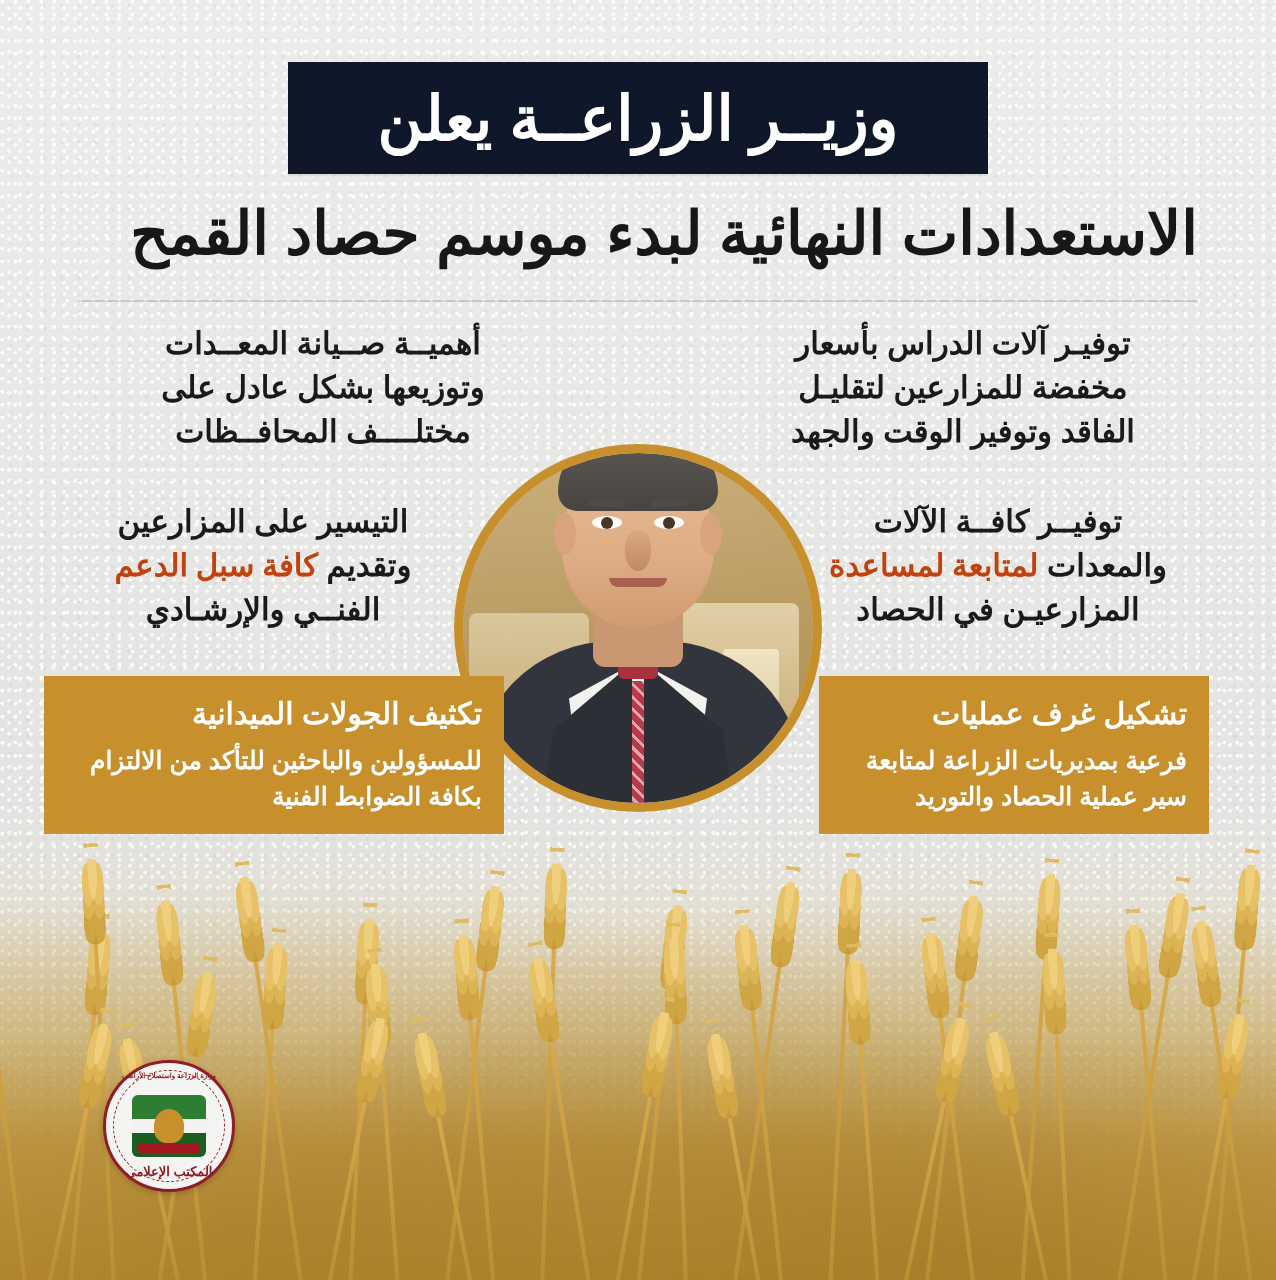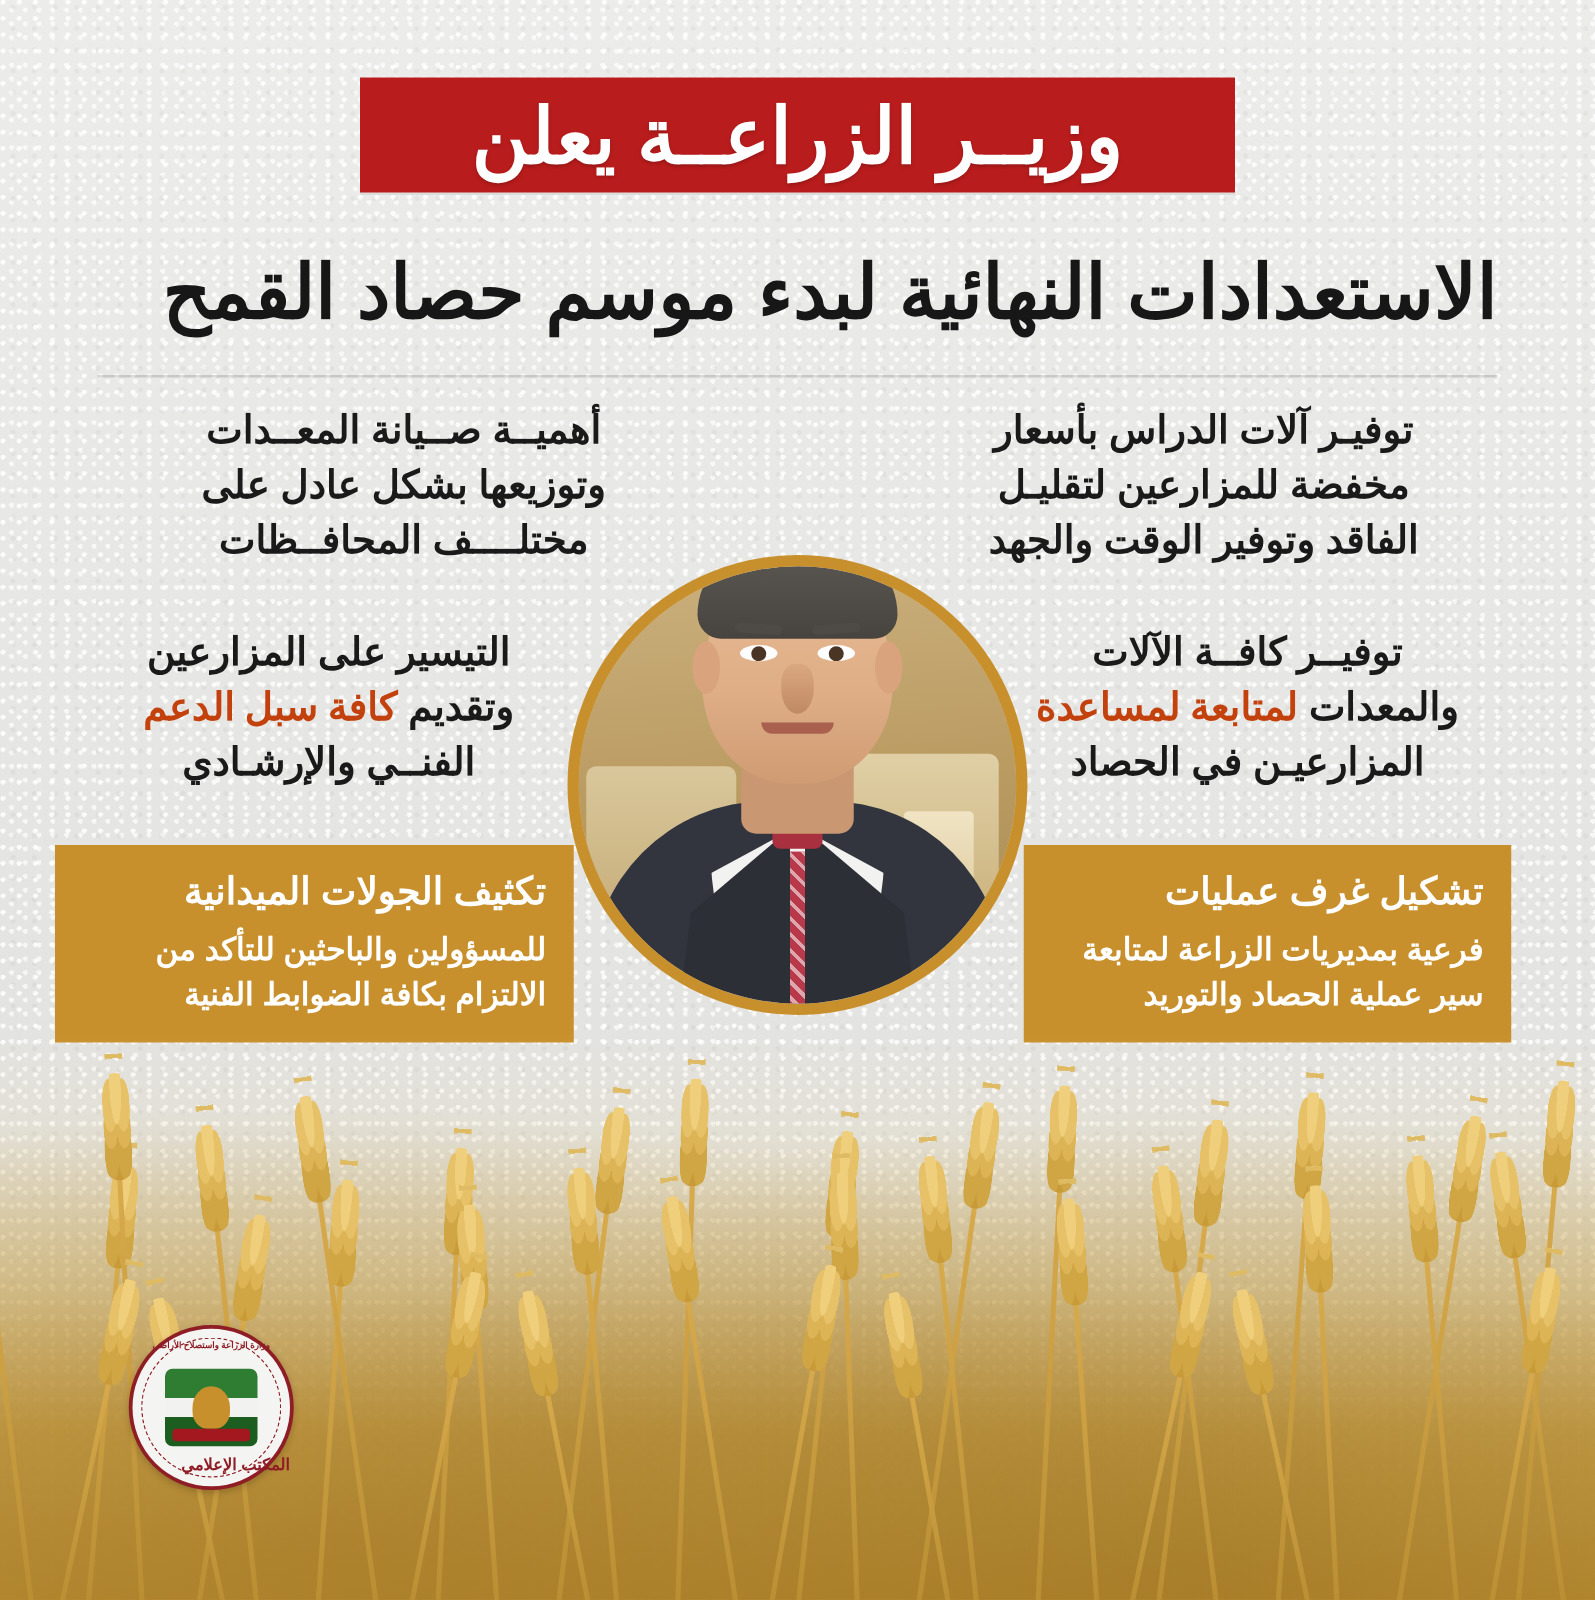--- a/index.html
+++ b/index.html
@@ -32,22 +32,22 @@
     opacity: 1;
   }
 
   
   .title-banner {
     position: absolute;
     top: 62px;
     left: 50%;
     transform: translateX(-50%);
     width: 700px;
-    height: 92px;
-    background: #b91c1c;
+    height: 112px;
+    background: #0f172a;
     display: flex;
     align-items: center;
     justify-content: center;
     box-shadow: 0 2px 0 rgba(0,0,0,0.06);
   }
   .title-banner span {
     color: #ffffff;
     font-size: 62px;
     font-weight: bold;
     letter-spacing: 1px;
@@ -398,21 +398,21 @@
     text-align: center;
     font-size: 7px;
     color: #8f1d25;
     font-weight: bold;
   }
   .logo-caption {
     margin-top: 4px;
     font-size: 13px;
     color: #8f1d25;
     font-weight: bold;
-    text-align: right;
+    text-align: center;
   }
 </style>
 </head>
 <body>
 
 <div id="infographic">
 
   <div class="bg-texture"></div>
 
   <div class="title-banner">
@@ -478,21 +478,21 @@
         <div class="mouth"></div>
       </div>
     </div>
   </div>
 
   <div class="card" style="top: 676px; right: 67px; width: 390px;">
     <span class="card-title">تشكيل غرف عمليات</span>
     <span class="card-body">فرعية بمديريات الزراعة لمتابعة سير عملية الحصاد والتوريد</span>
   </div>
 
-  <div class="card" style="top: 676px; left: 44px; width: 415px;">
+  <div class="card" style="top: 676px; left: 44px; width: 460px;">
     <span class="card-title">تكثيف الجولات الميدانية</span>
     <span class="card-body">للمسؤولين والباحثين للتأكد من الالتزام بكافة الضوابط الفنية</span>
   </div>
 
   <div class="wheat-field">
     <div class="wheat-haze"></div>
 
     <div class="stalk" style="left: 24px;  height: 330px; transform: rotate(-7deg);"></div>
     <div class="stalk" style="left: 68px;  height: 290px; transform: rotate(5deg);">
         <span class="ear"></span>

